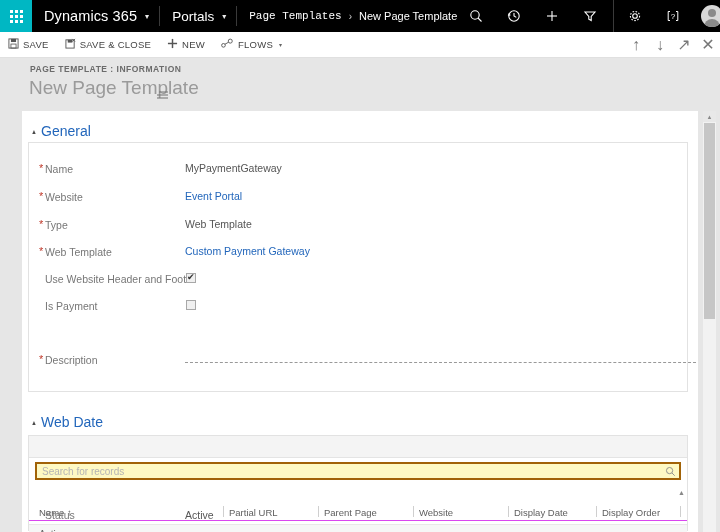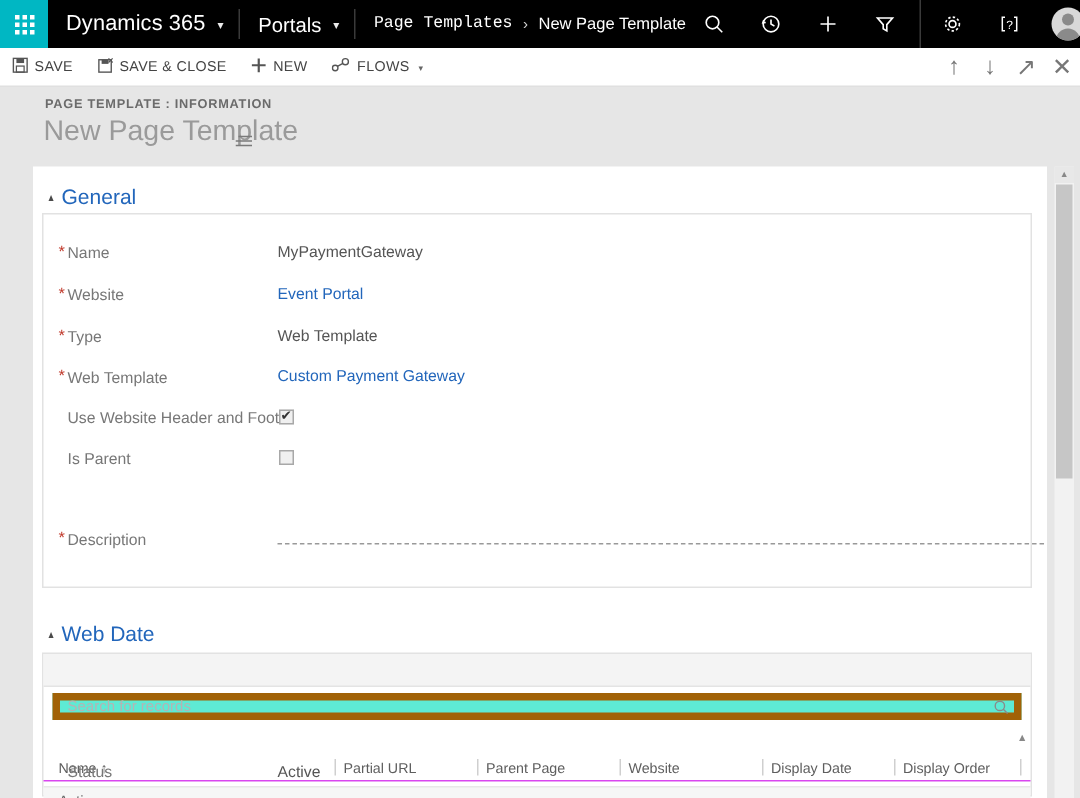--- a/index.html
+++ b/index.html
@@ -175,21 +175,21 @@
   .grid-panel {
     position: absolute; left: 6px; top: 324px; width: 660px; height: 96px;
     border: 1px solid #e2e2e2; background: #ffffff;
   }
   .grid-toolbar {
     position: absolute; left: 0; top: 0; width: 100%; height: 22px;
     background: #f4f4f4; border-bottom: 1px solid #e4e4e4;
   }
   .grid-search {
     position: absolute; left: 6px; top: 26px; width: 646px; height: 18px;
-    border: 5px solid #a16207; background: #5eead4; display: flex;
+    border: 2px solid #a16207; background: #fef9c3; display: flex;
     align-items: center;
   }
   .grid-search input {
     border: 0; outline: 0; flex: 1 1 auto; height: 16px; padding: 0 5px;
     font-size: 10px; color: #555; font-family: "Liberation Sans", sans-serif;
     background: transparent;
   }
   .grid-search input::placeholder { color: #b4b4b4; }
   .search-ico {
     width: 18px; display: flex; align-items: center; justify-content: center;
@@ -419,21 +419,21 @@
           <span class="flabel">Web Template</span>
           <span class="flink">Custom Payment Gateway</span>
         </div>
 
         <div class="row" style="top:124px">
           <span class="flabel">Use Website Header and Footer</span>
           <span class="chk on"></span>
         </div>
 
         <div class="row" style="top:151px">
-          <span class="flabel">Is Parent</span>
+          <span class="flabel">Is Payment</span>
           <span class="chk"></span>
         </div>
 
 
         <div class="row" style="top:205px">
           <span class="req">*</span>
           <span class="flabel">Description</span>
           <span class="dashline" style="width:516px"></span>
         </div>
       </div>

